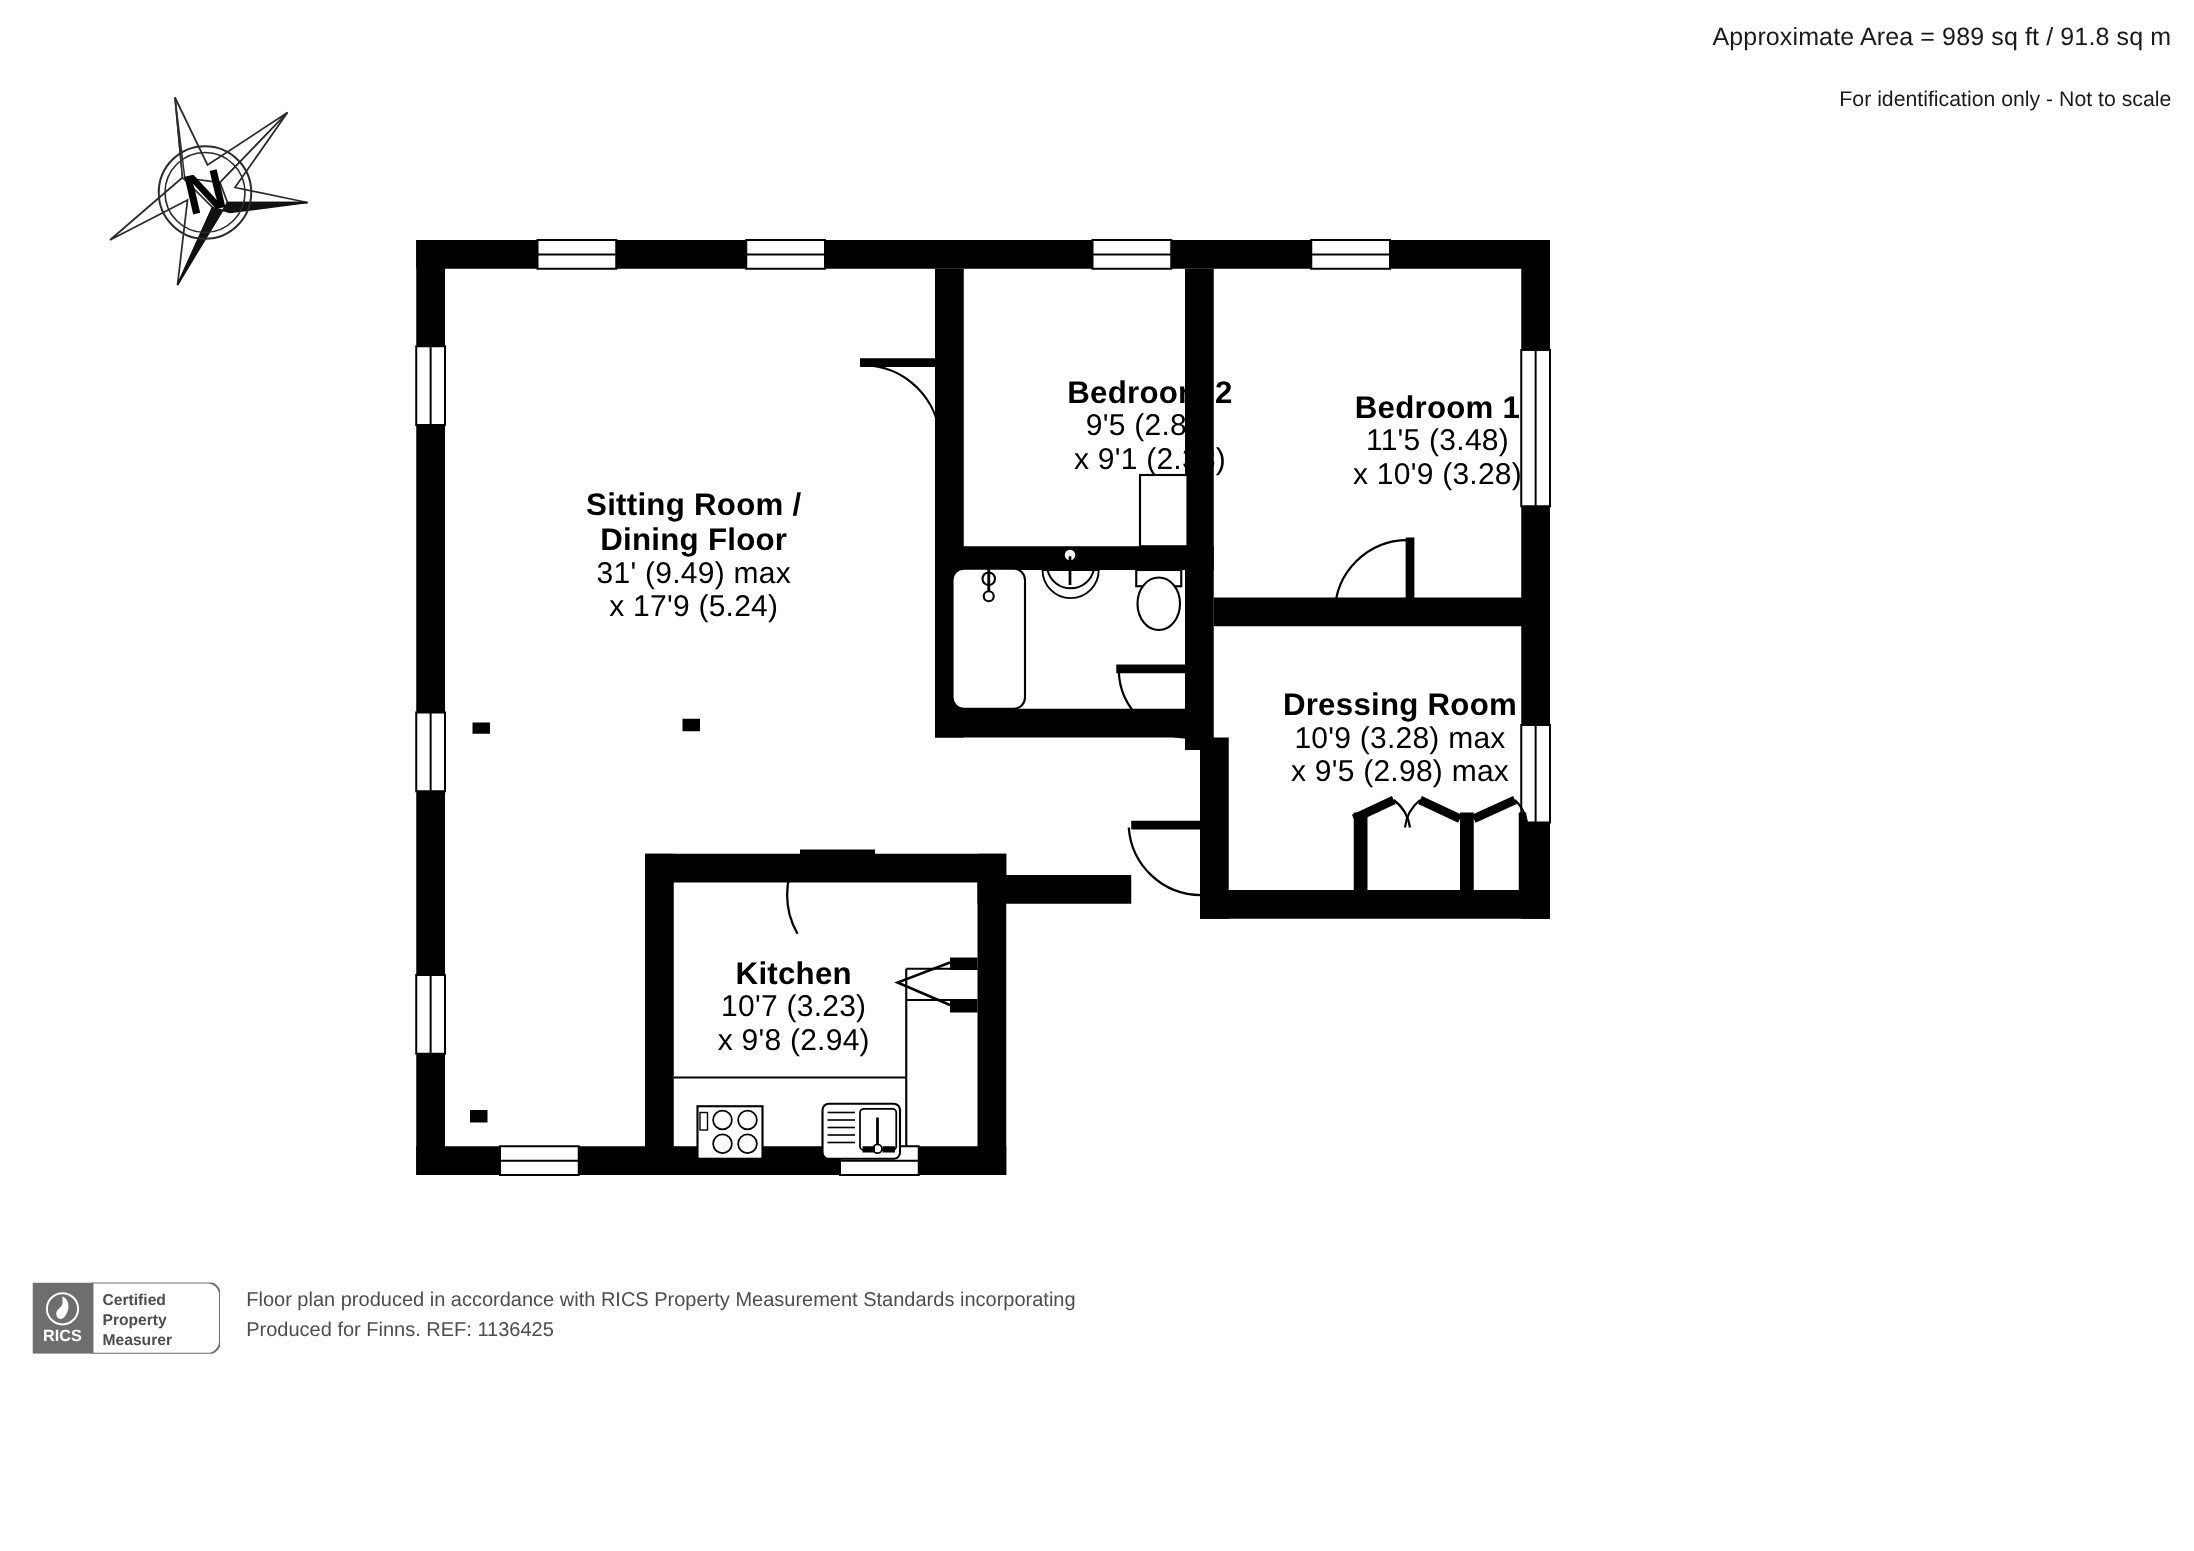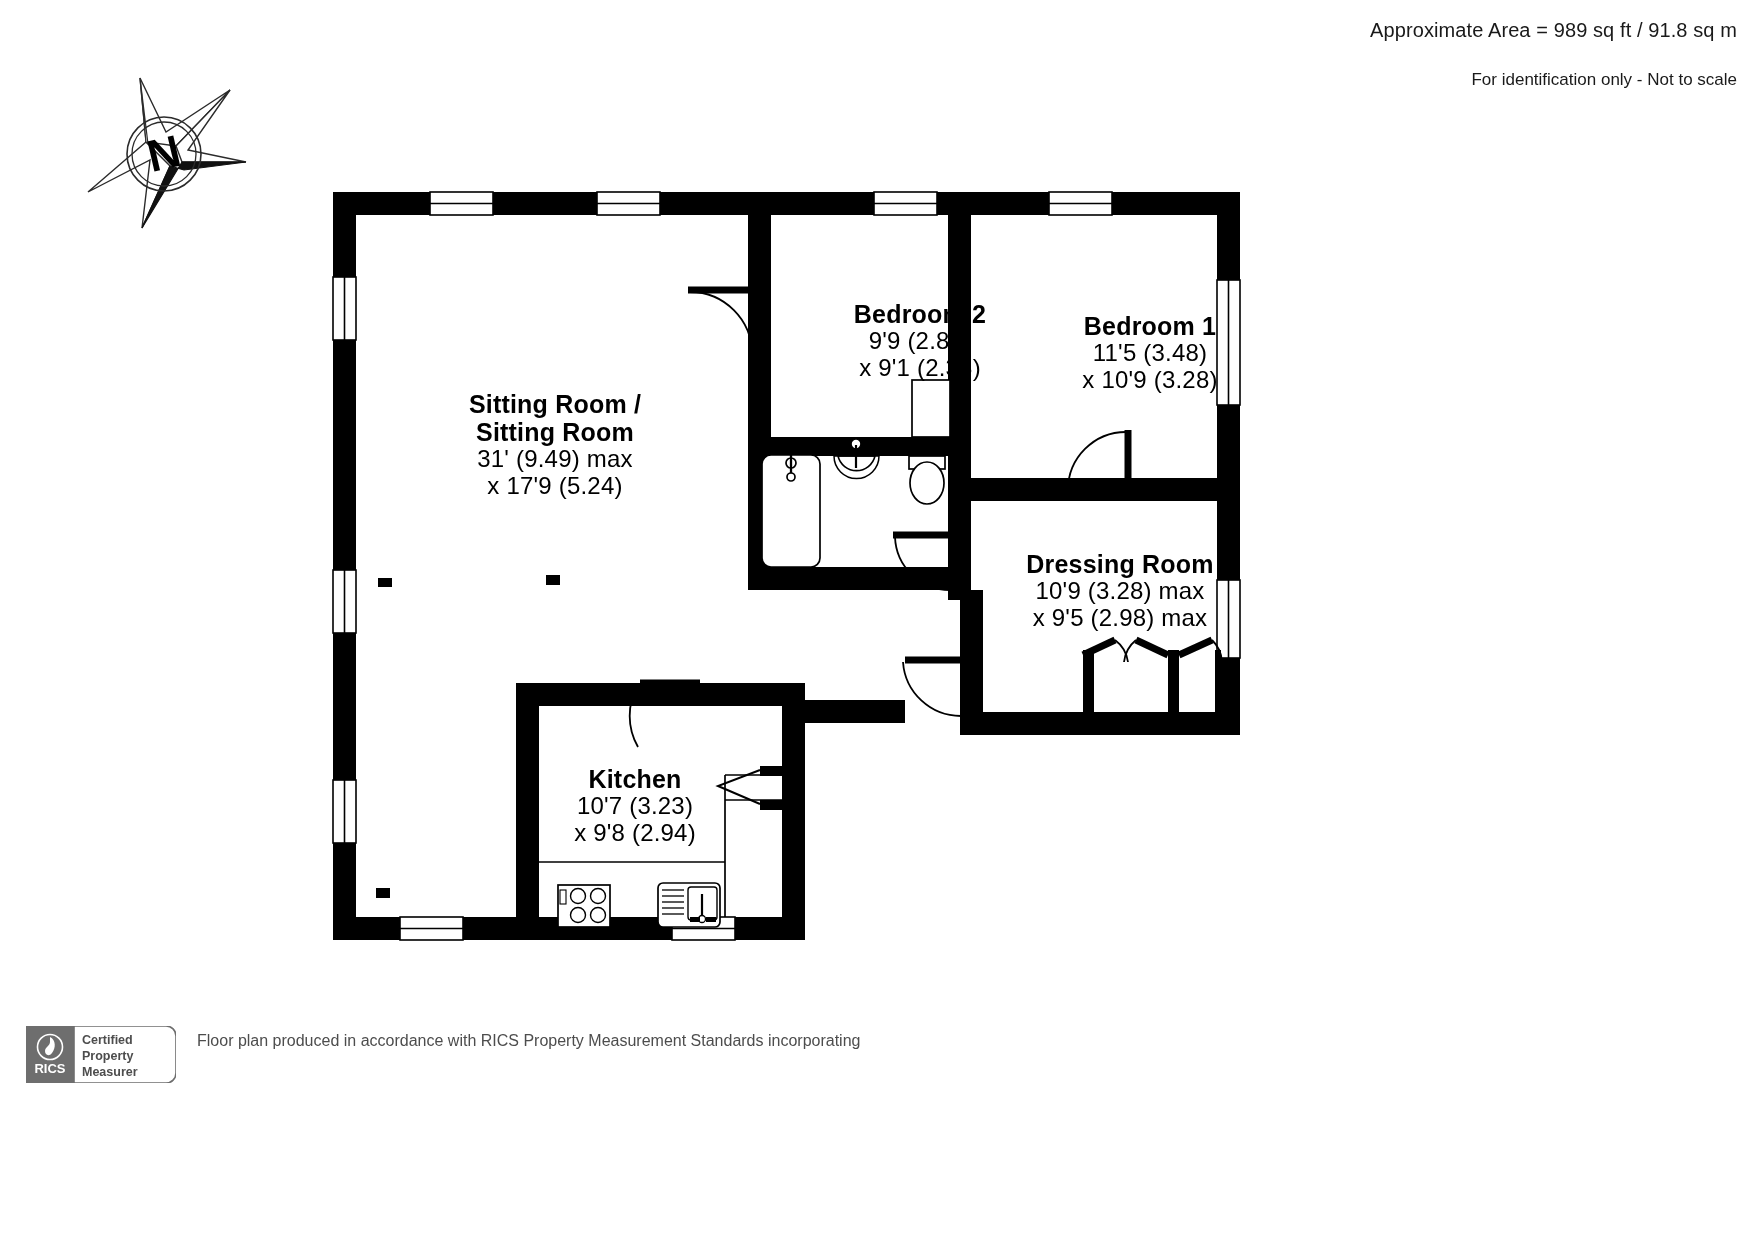--- a/index.html
+++ b/index.html
@@ -289,28 +289,28 @@
 
   <g fill="#000">
     <rect x="378" y="578" width="14" height="9"></rect>
     <rect x="546" y="575" width="14" height="10"></rect>
     <rect x="376" y="888" width="14" height="10"></rect>
   </g>
 </svg>
 
 <div class="room-label" id="label-sitting">
   <div class="rl-name">Sitting Room /</div>
-  <div class="rl-name">Sitting Room</div>
+  <div class="rl-name">Dining Floor</div>
   <div class="rl-dim">31' (9.49) max</div>
   <div class="rl-dim">x 17'9 (5.24)</div>
 </div>
 
 <div class="room-label" id="label-bedroom2">
   <div class="rl-name">Bedroom 2</div>
-  <div class="rl-dim">9'9 (2.89)</div>
+  <div class="rl-dim">9'5 (2.89)</div>
   <div class="rl-dim">x 9'1 (2.33)</div>
 </div>
 
 <div class="room-label" id="label-bedroom1">
   <div class="rl-name">Bedroom 1</div>
   <div class="rl-dim">11'5 (3.48)</div>
   <div class="rl-dim">x 10'9 (3.28)</div>
 </div>
 
 <div class="room-label" id="label-dressing">
@@ -337,14 +337,15 @@
       <text x="24" y="47" text-anchor="middle" font-family="Liberation Sans, sans-serif" font-size="13" font-weight="bold" fill="#ffffff">RICS</text>
 
       <path d="M 48 0 L 140 0 A 10 10 0 0 1 150 10 L 150 47 A 10 10 0 0 1 140 57 L 48 57 Z" fill="#ffffff" stroke="#6e6e6e" stroke-width="1.6"></path>
       <text x="56" y="18" font-family="Liberation Sans, sans-serif" font-size="12.5" font-weight="bold" fill="#4d4d4d">Certified</text>
       <text x="56" y="34" font-family="Liberation Sans, sans-serif" font-size="12.5" font-weight="bold" fill="#4d4d4d">Property</text>
       <text x="56" y="50" font-family="Liberation Sans, sans-serif" font-size="12.5" font-weight="bold" fill="#4d4d4d">Measurer</text>
     </svg>
   </div>
   <div id="footer-text">
     <div>Floor plan produced in accordance with RICS Property Measurement Standards incorporating</div>
+    <div>Produced for Finns.   REF:  1136425</div>
   </div>
 </div>
 
 </body></html>

